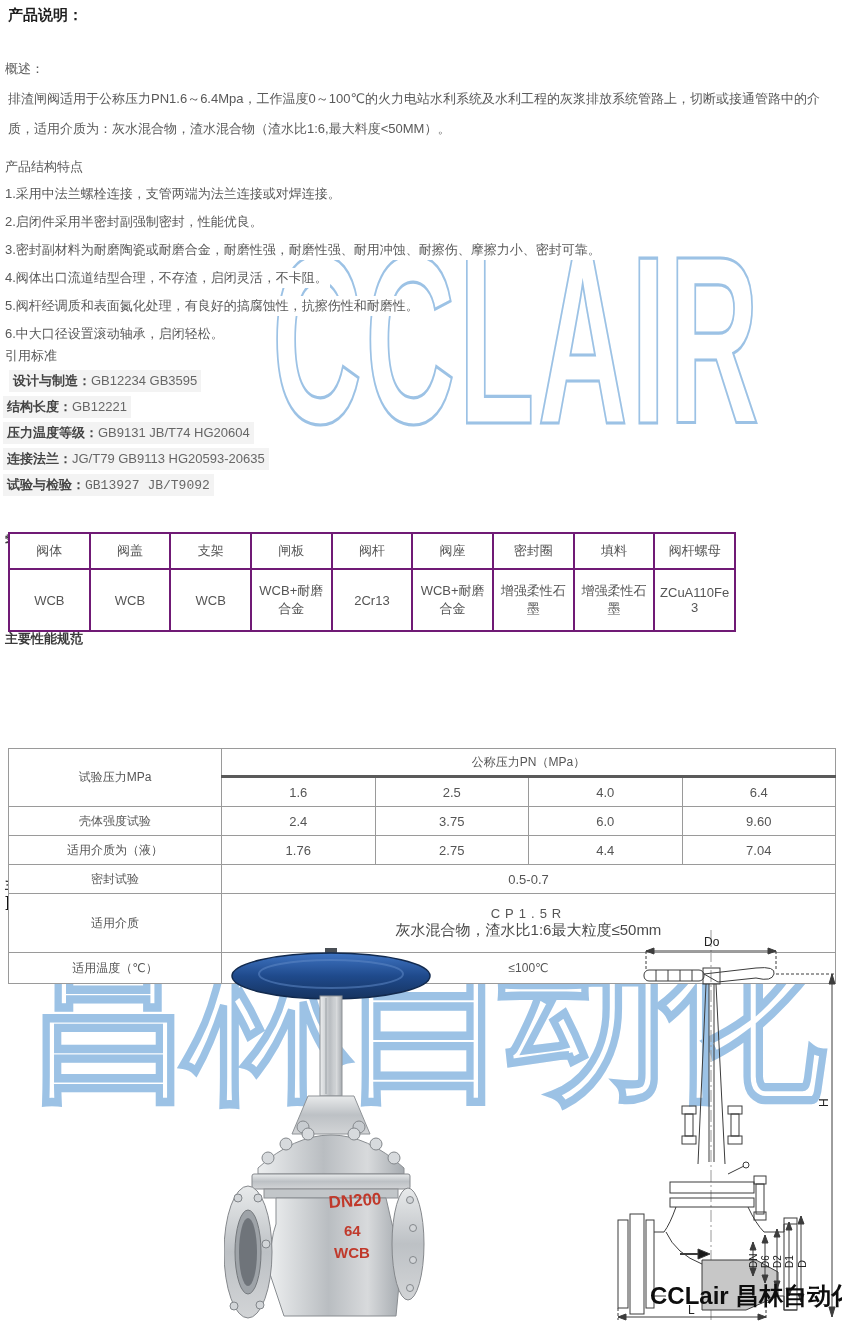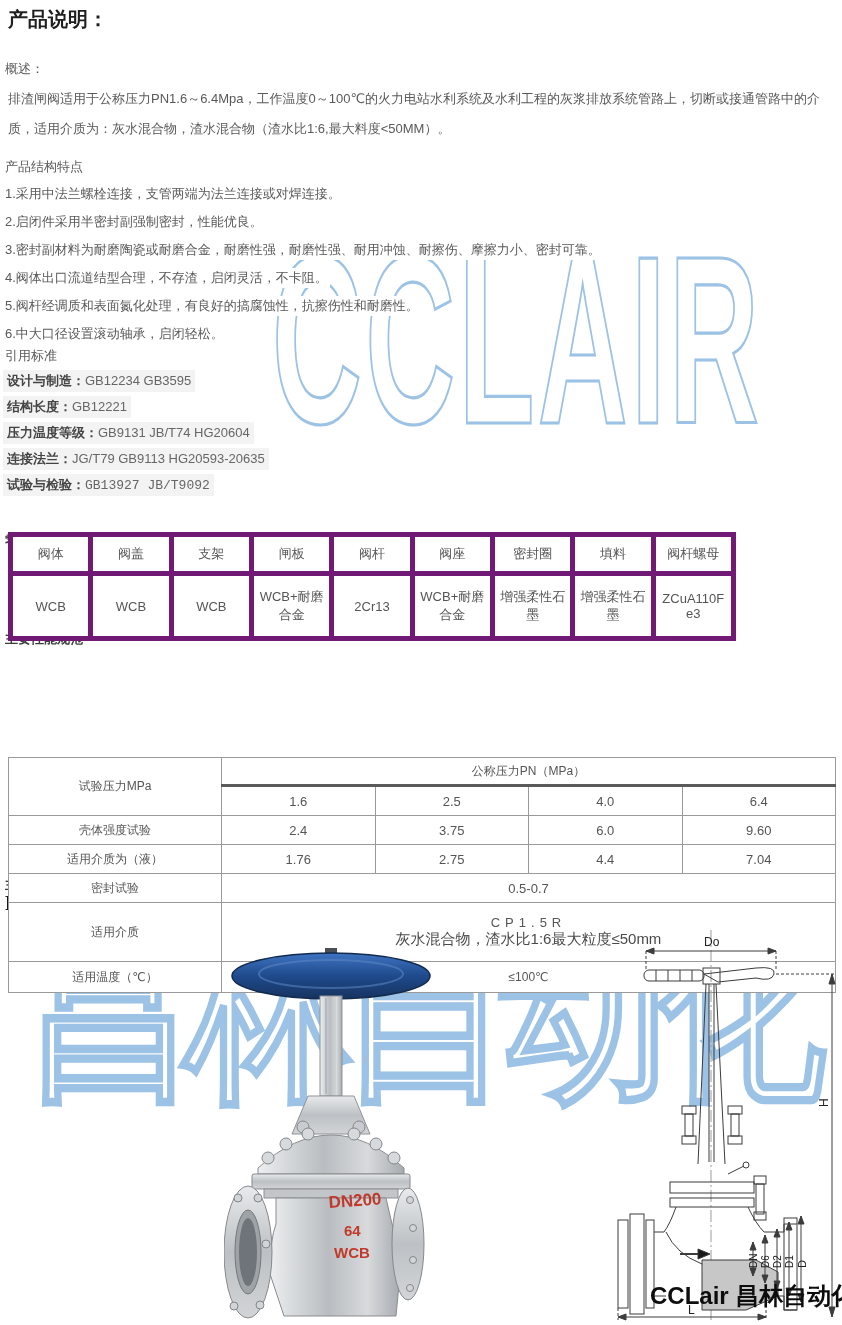--- a/index.html
+++ b/index.html
@@ -1,37 +1,37 @@
 <!DOCTYPE html>
 <html><head>
 <meta charset="utf-8">
 <style>
   html,body{margin:0;padding:0;background:#fff;}
   #page{position:relative;width:842px;height:1325px;background:#fff;overflow:hidden;
         font-family:"Liberation Sans","DejaVu Sans",sans-serif;color:#595959;}
   .abs{position:absolute;}
-  .doc-title{font-size:20px;font-weight:bold;color:#1f1f1f;}
+  .doc-title{font-size:15px;font-weight:bold;color:#1f1f1f;}
   .sec{font-size:13px;color:#595959;}
   .sec-dark{font-size:13px;font-weight:bold;color:#3c3c3c;}
   .para{font-size:13px;line-height:30px;width:832px;color:#595959;}
   .feat{font-size:13px;color:#595959;z-index:2;}
   .feat span{background:#ffffff;display:inline-block;padding:1px 2px;}
   .std{font-size:13px;z-index:2;}
   .std span{background:#f3f3f3;display:inline-block;padding:2px 4px;}
   .std b{color:#444;font-weight:bold;}
   .std i{font-style:normal;color:#666;}
   
   .wm{color:transparent;-webkit-text-stroke:2px #9cc2e5;font-weight:bold;line-height:1;
       z-index:1;white-space:nowrap;pointer-events:none;}
   #wm-cclair{font-size:150px;letter-spacing:4px;transform:scale(0.83,1.6);transform-origin:top left;}
   #wm-changlin{font-size:168px;letter-spacing:-10px;transform:scaleY(1.15);transform-origin:top left;}
   
   table.parts{border-collapse:collapse;table-layout:fixed;width:728px;background:#fff;
       border:2px solid #c2baa8;font-size:13px;color:#555;z-index:2;position:relative;}
-  table.parts td{border:5px solid #701a75;text-align:center;vertical-align:middle;padding:2px 4px;word-break:break-all;}
+  table.parts td{border:2px solid #701a75;text-align:center;vertical-align:middle;padding:2px 4px;word-break:break-all;}
   table.parts tr.hd td{height:30px;}
   table.parts tr.vals td{height:56px;}
   
   table.perf{border-collapse:collapse;table-layout:fixed;width:828px;background:#fff;
       border:1px solid #7d7d7d;font-size:12px;color:#555;z-index:2;position:relative;}
   table.perf td{border:1px solid #9a9a9a;text-align:center;vertical-align:middle;padding:0 4px;}
   table.perf td.c1{width:204px;}
   table.perf tr.r1 td.span{border-bottom:3px solid #5a5a5a;height:26px;}
   table.perf tr.r2 td{height:28px;font-size:13px;}
   table.perf tr.rn td{height:28px;font-size:13px;}
@@ -60,21 +60,21 @@
 
   <div class="abs sec" style="left:5px;top:158px;">产品结构特点</div>
   <div class="abs feat" style="left:3px;top:184px;"><span>1.采用中法兰螺栓连接，支管两端为法兰连接或对焊连接。</span></div>
   <div class="abs feat" style="left:3px;top:212px;"><span>2.启闭件采用半密封副强制密封，性能优良。</span></div>
   <div class="abs feat" style="left:3px;top:240px;"><span>3.密封副材料为耐磨陶瓷或耐磨合金，耐磨性强，耐磨性强、耐用冲蚀、耐擦伤、摩擦力小、密封可靠。</span></div>
   <div class="abs feat" style="left:3px;top:268px;"><span>4.阀体出口流道结型合理，不存渣，启闭灵活，不卡阻。</span></div>
   <div class="abs feat" style="left:3px;top:296px;"><span>5.阀杆经调质和表面氮化处理，有良好的搞腐蚀性，抗擦伤性和耐磨性。</span></div>
   <div class="abs feat" style="left:3px;top:324px;"><span>6.中大口径设置滚动轴承，启闭轻松。</span></div>
 
   <div class="abs feat" style="left:3px;top:346px;"><span>引用标准</span></div>
-  <div class="abs std" style="left:3px;top:370px;"><span><b>设计与制造：</b><i>GB12234 GB3595</i></span></div>
+  <div class="abs std" style="left:9px;top:370px;"><span><b>设计与制造：</b><i>GB12234 GB3595</i></span></div>
   <div class="abs std" style="left:3px;top:396px;"><span><b>结构长度：</b><i>GB12221</i></span></div>
   <div class="abs std" style="left:3px;top:422px;"><span><b>压力温度等级：</b><i>GB9131 JB/T74 HG20604</i></span></div>
   <div class="abs std" style="left:3px;top:448px;"><span><b>连接法兰：</b><i>JG/T79 GB9113 HG20593-20635</i></span></div>
   <div class="abs std" style="left:3px;top:474px;font-family:Liberation Mono, monospace;"><span><b>试验与检验：</b><i>GB13927 JB/T9092</i></span></div>
 
   <div class="abs sec-dark" style="left:5px;top:500px;margin-top:32px;">零部件材质</div>
   <table class="parts abs" style="left:8px;top:532px;">
     <tbody>
         <tr class="hd">
       <td>阀体</td>

